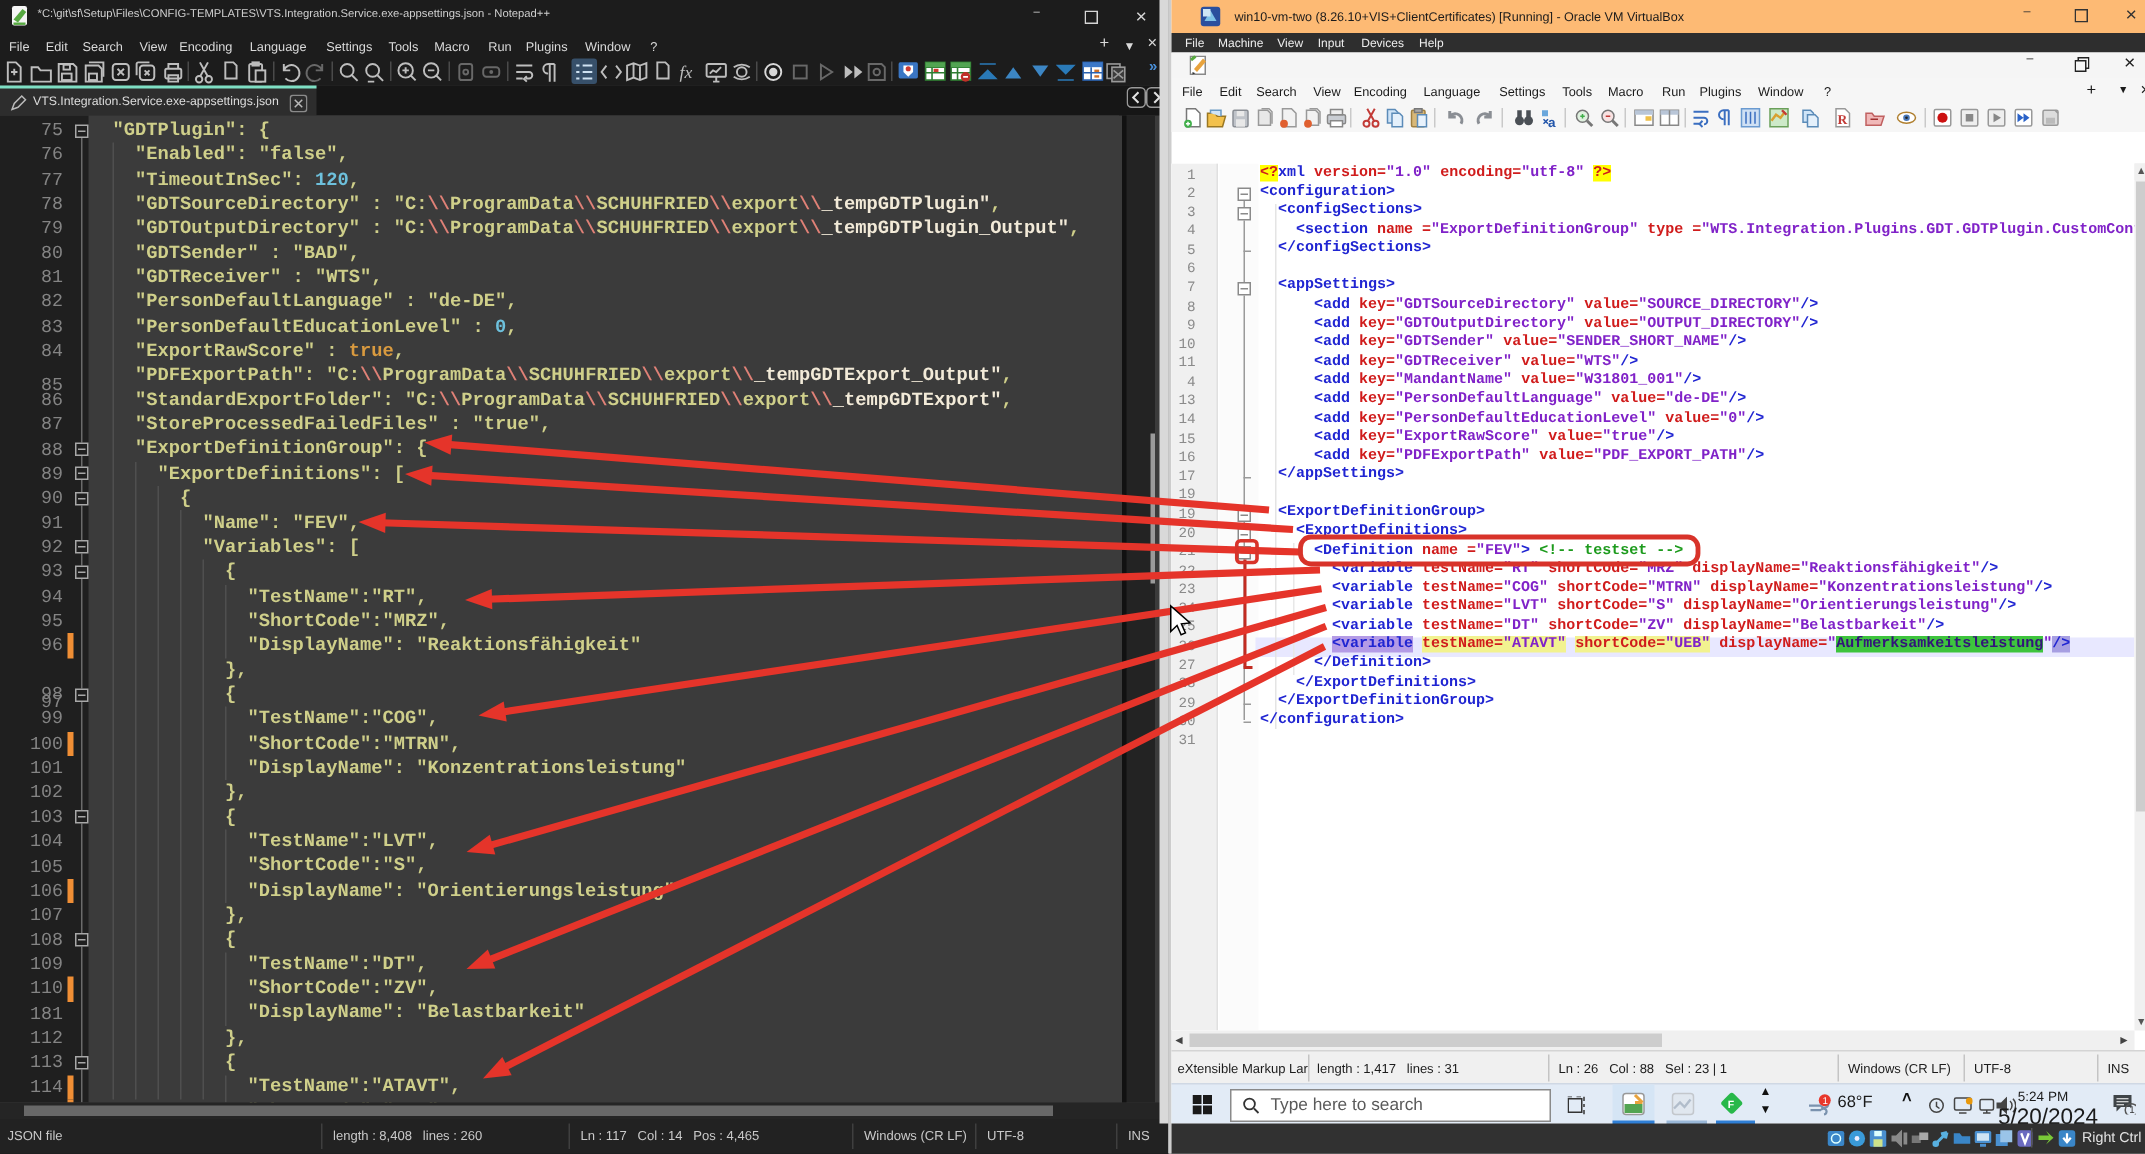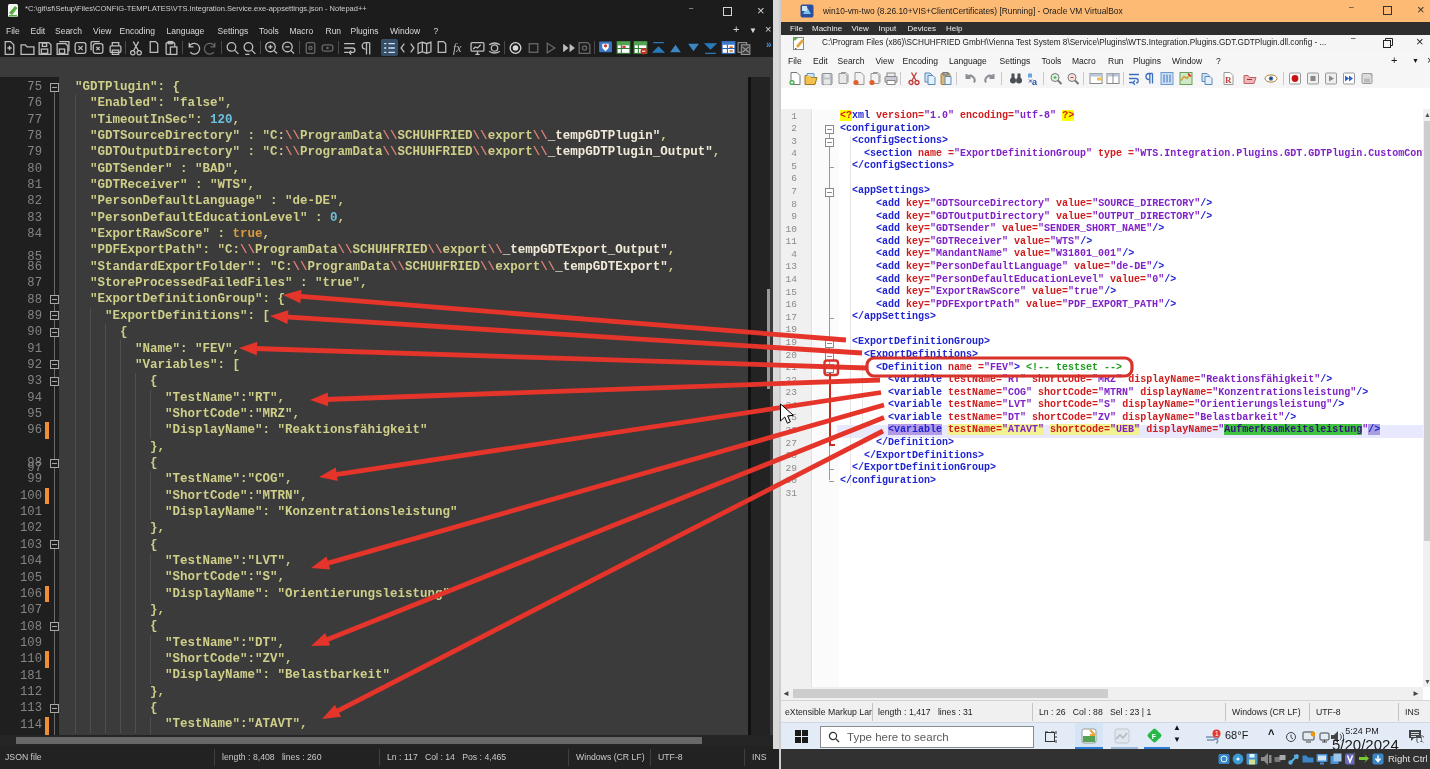--- a/index.html
+++ b/index.html
@@ -277,20 +277,37 @@
         <rect x="8" y="5.5" width="3" height="1.5" fill="#d07028"></rect>
         <rect x="8" y="9" width="3" height="1.5" fill="#d07028"></rect>
       </svg>
       <svg class="abs" style="left:737.0px;top:2px" width="15" height="16" viewBox="0 0 14 14" stroke-width="1">
         <rect x="1" y="2" width="8" height="9" fill="none" stroke="#9a9a9a"></rect>
         <rect x="4" y="4" width="8" height="9" fill="#3b3b3b" stroke="#9a9a9a"></rect>
         <path d="M5 6 l6 5 M11 6 l-6 5" stroke="#9a9a9a"></path>
       </svg>
       <span class="abs" style="left:766px;top:1px;color:#4a90d9;font-size:10px;font-weight:bold">»</span>
     </div>
+    <div id="ltabs">
+      <div id="ltab">
+        <svg class="abs" style="left:7px;top:4px" width="11" height="11" viewBox="0 0 11 11">
+          <path d="M1 10 l1.5-4 5-5 2.5 2.5 -5 5 z" fill="none" stroke="#b9b9b9"></path>
+        </svg>
+        <span class="abs" style="left:22px;top:3.5px">VTS.Integration.Service.exe-appsettings.json</span>
+        <svg class="abs" style="left:193px;top:4px" width="12" height="12" viewBox="0 0 12 12">
+          <rect x="0.5" y="0.5" width="11" height="11" rx="2" fill="none" stroke="#8a8a8a"></rect>
+          <path d="M3.5 3.5 l5 5 M8.5 3.5 l-5 5" stroke="#b9b9b9"></path>
+        </svg>
+      </div>
+      <svg class="abs" style="left:751px;top:1px" width="26" height="14" viewBox="0 0 26 14">
+        <rect x="0.5" y="0.5" width="12" height="13" rx="3" fill="none" stroke="#9a9a9a"></rect>
+        <rect x="13.5" y="0.5" width="12" height="13" rx="3" fill="none" stroke="#9a9a9a"></rect>
+        <path d="M8 3.5 L4.5 7 8 10.5 M18.5 3.5 L22 7 18.5 10.5" fill="none" stroke="#e0e0e0" stroke-width="1.4"></path>
+      </svg>
+    </div>
     <div id="led">
       <div id="lgut">
         <div class="lnum" style="top:2.00px">75</div>
         <div class="lnum" style="top:18.35px">76</div>
         <div class="lnum" style="top:34.70px">77</div>
         <div class="lnum" style="top:51.05px">78</div>
         <div class="lnum" style="top:67.40px">79</div>
         <div class="lnum" style="top:83.75px">80</div>
         <div class="lnum" style="top:100.10px">81</div>
         <div class="lnum" style="top:116.45px">82</div>
@@ -400,21 +417,20 @@
       <span style="left:126.5px">Devices</span>
       <span style="left:165.0px">Help</span>
     </div>
     <div id="rtitle">
       <svg class="abs" style="left:12px;top:2px" width="13" height="13" viewBox="0 0 13 13">
         <rect x="0.5" y="0.5" width="10" height="12" fill="#fff" stroke="#888"></rect>
         <path d="M3 9 L9 2 l2 2 -6 7 z" fill="#e8a33d"></path>
         <path d="M2 11 l2 .8 -2 .8 z" fill="#333"></path>
         <path d="M1 3 l3-2.5" stroke="#57a941" stroke-width="2"></path>
       </svg>
-      <span class="abs" style="left:41px;top:2.5px">C:\Program Files (x86)\SCHUHFRIED GmbH\Vienna Test System 8\Service\Plugins\WTS.Integration.Plugins.GDT.GDTPlugin.dll.config - ...</span>
       <span class="abs" style="left:570px;top:-1px;color:#222">–</span>
       <svg class="abs" style="left:602px;top:3px" width="10" height="10" viewBox="0 0 10 10">
         <path d="M2.5 2.5 V0.5 h7 v7 h-2" fill="none" stroke="#222"></path>
         <rect x="0.5" y="2.5" width="7" height="7" fill="none" stroke="#222"></rect>
       </svg>
       <span class="abs" style="left:635px;top:-1px;color:#222;font-size:13px">×</span>
     </div>
     <div id="rmenu">
       <span style="left:7.0px">File</span>
       <span style="left:32.0px">Edit</span>

